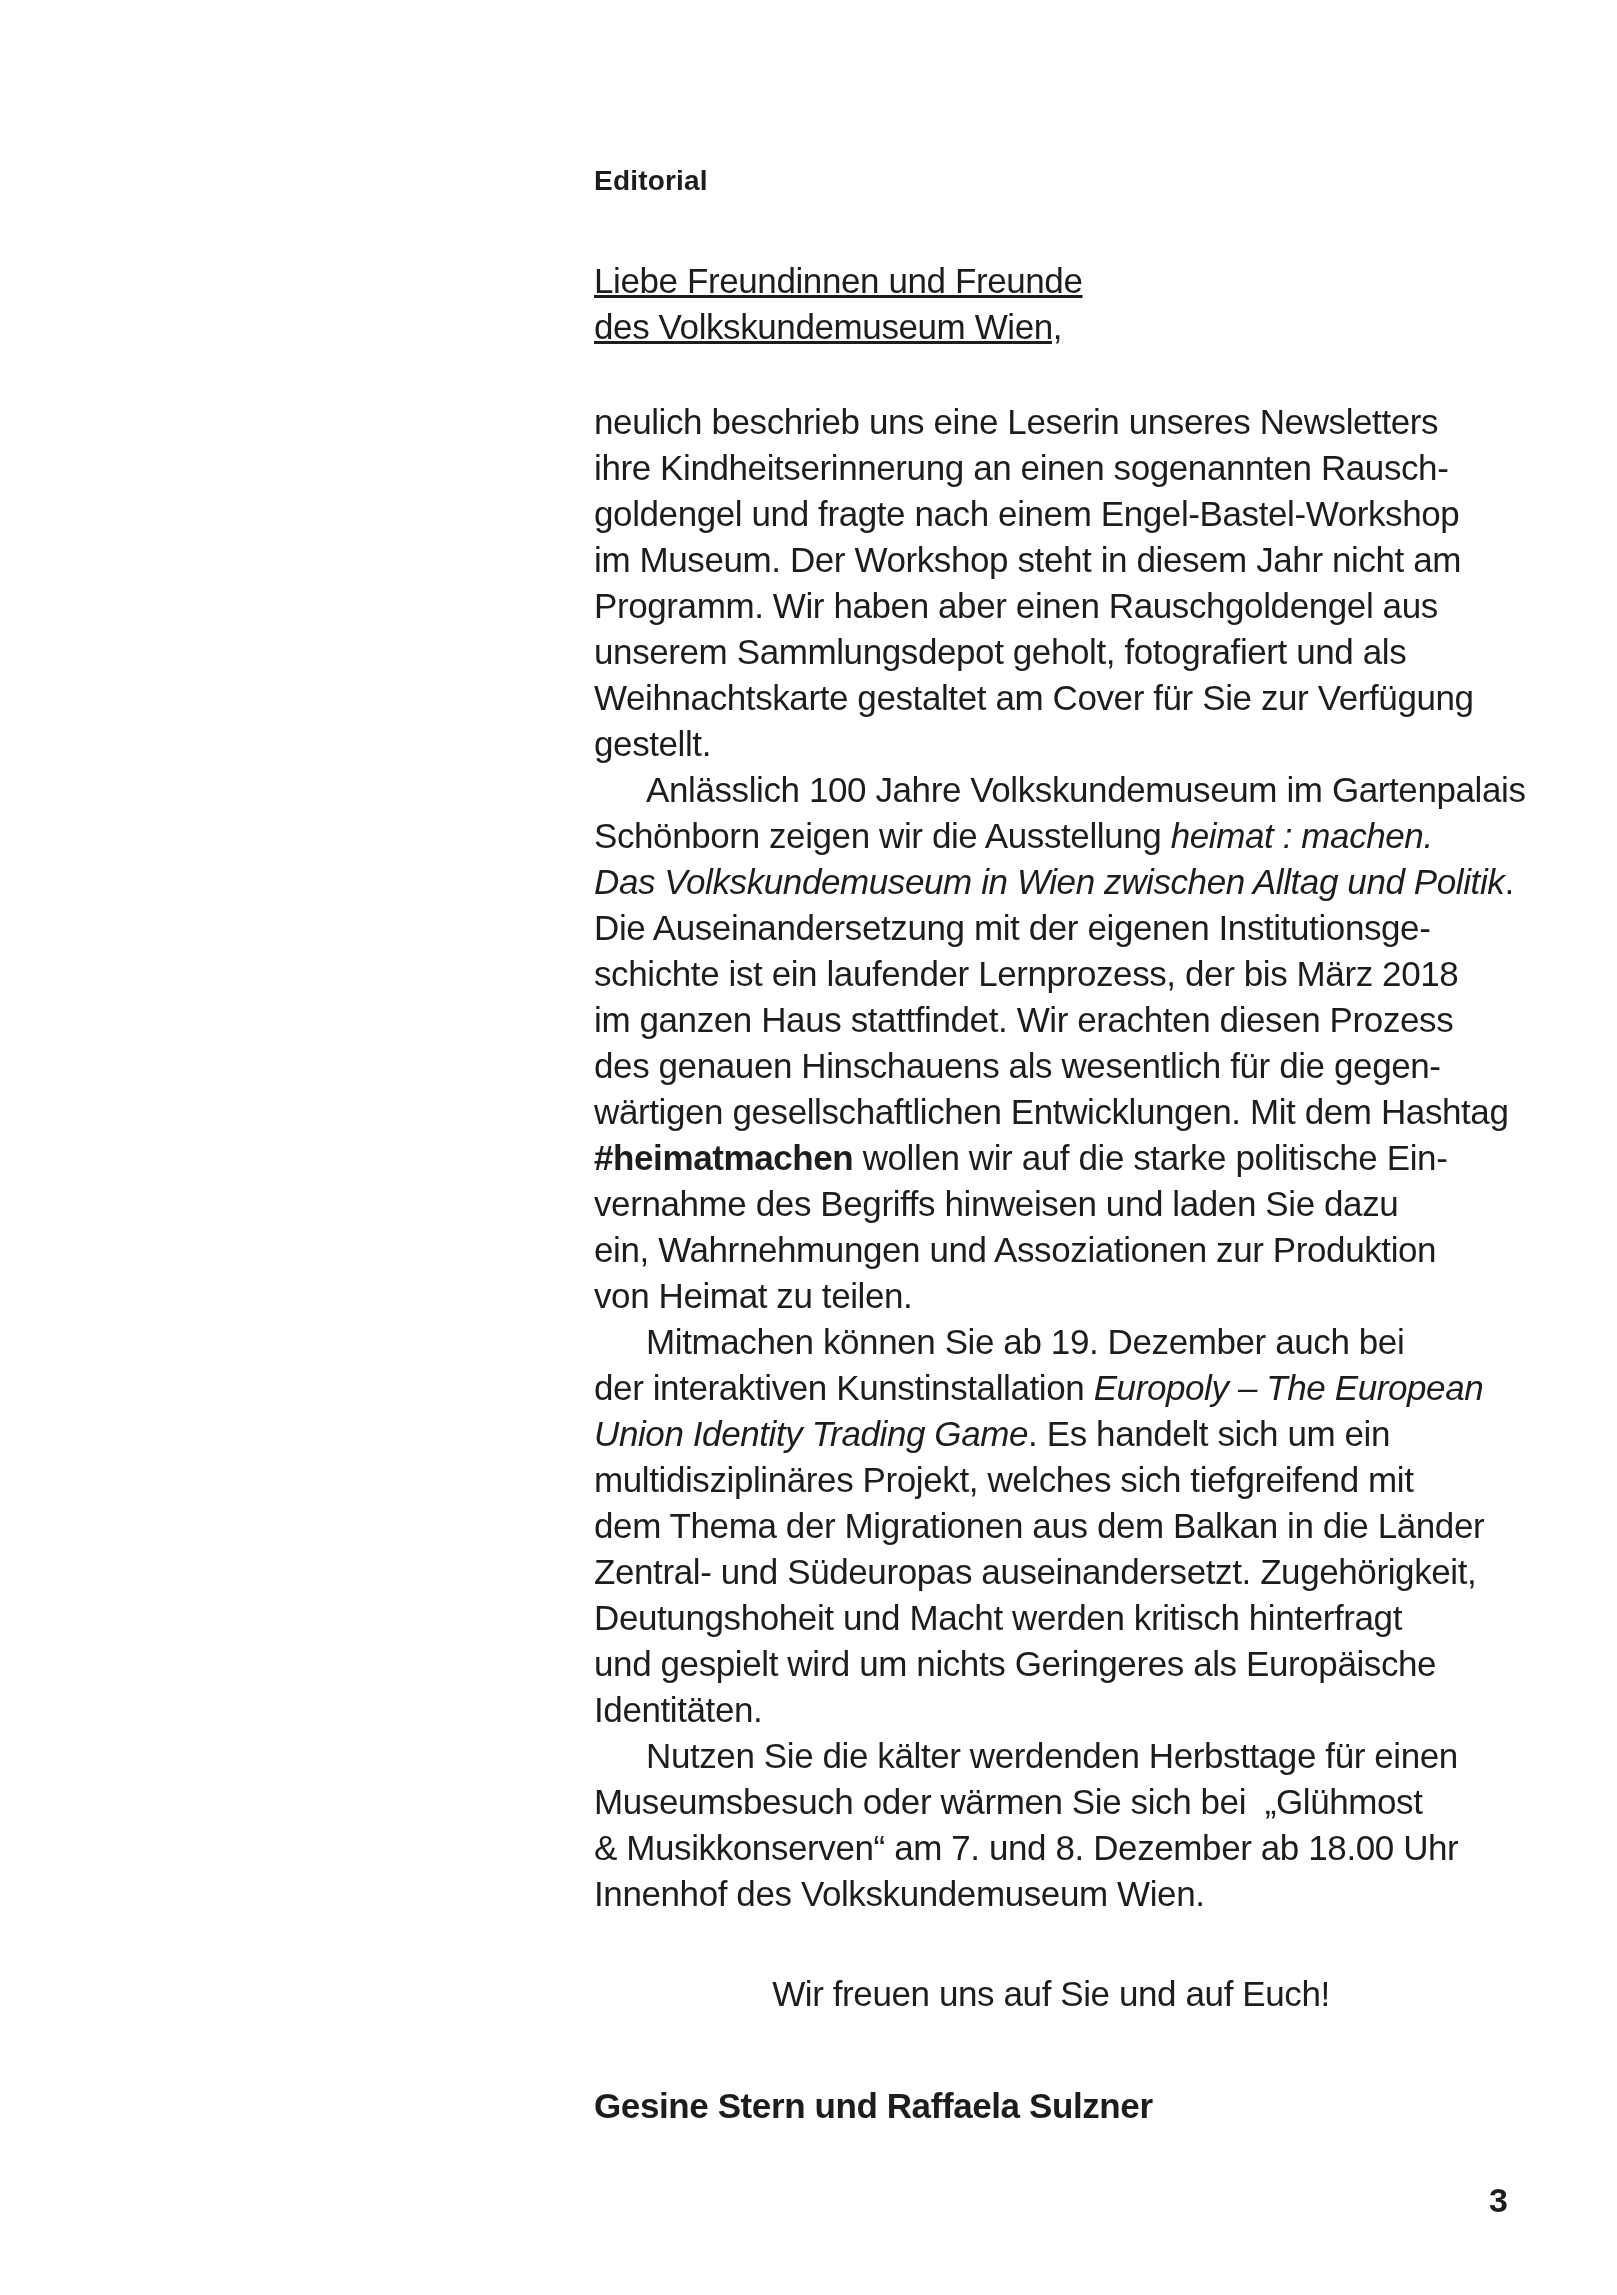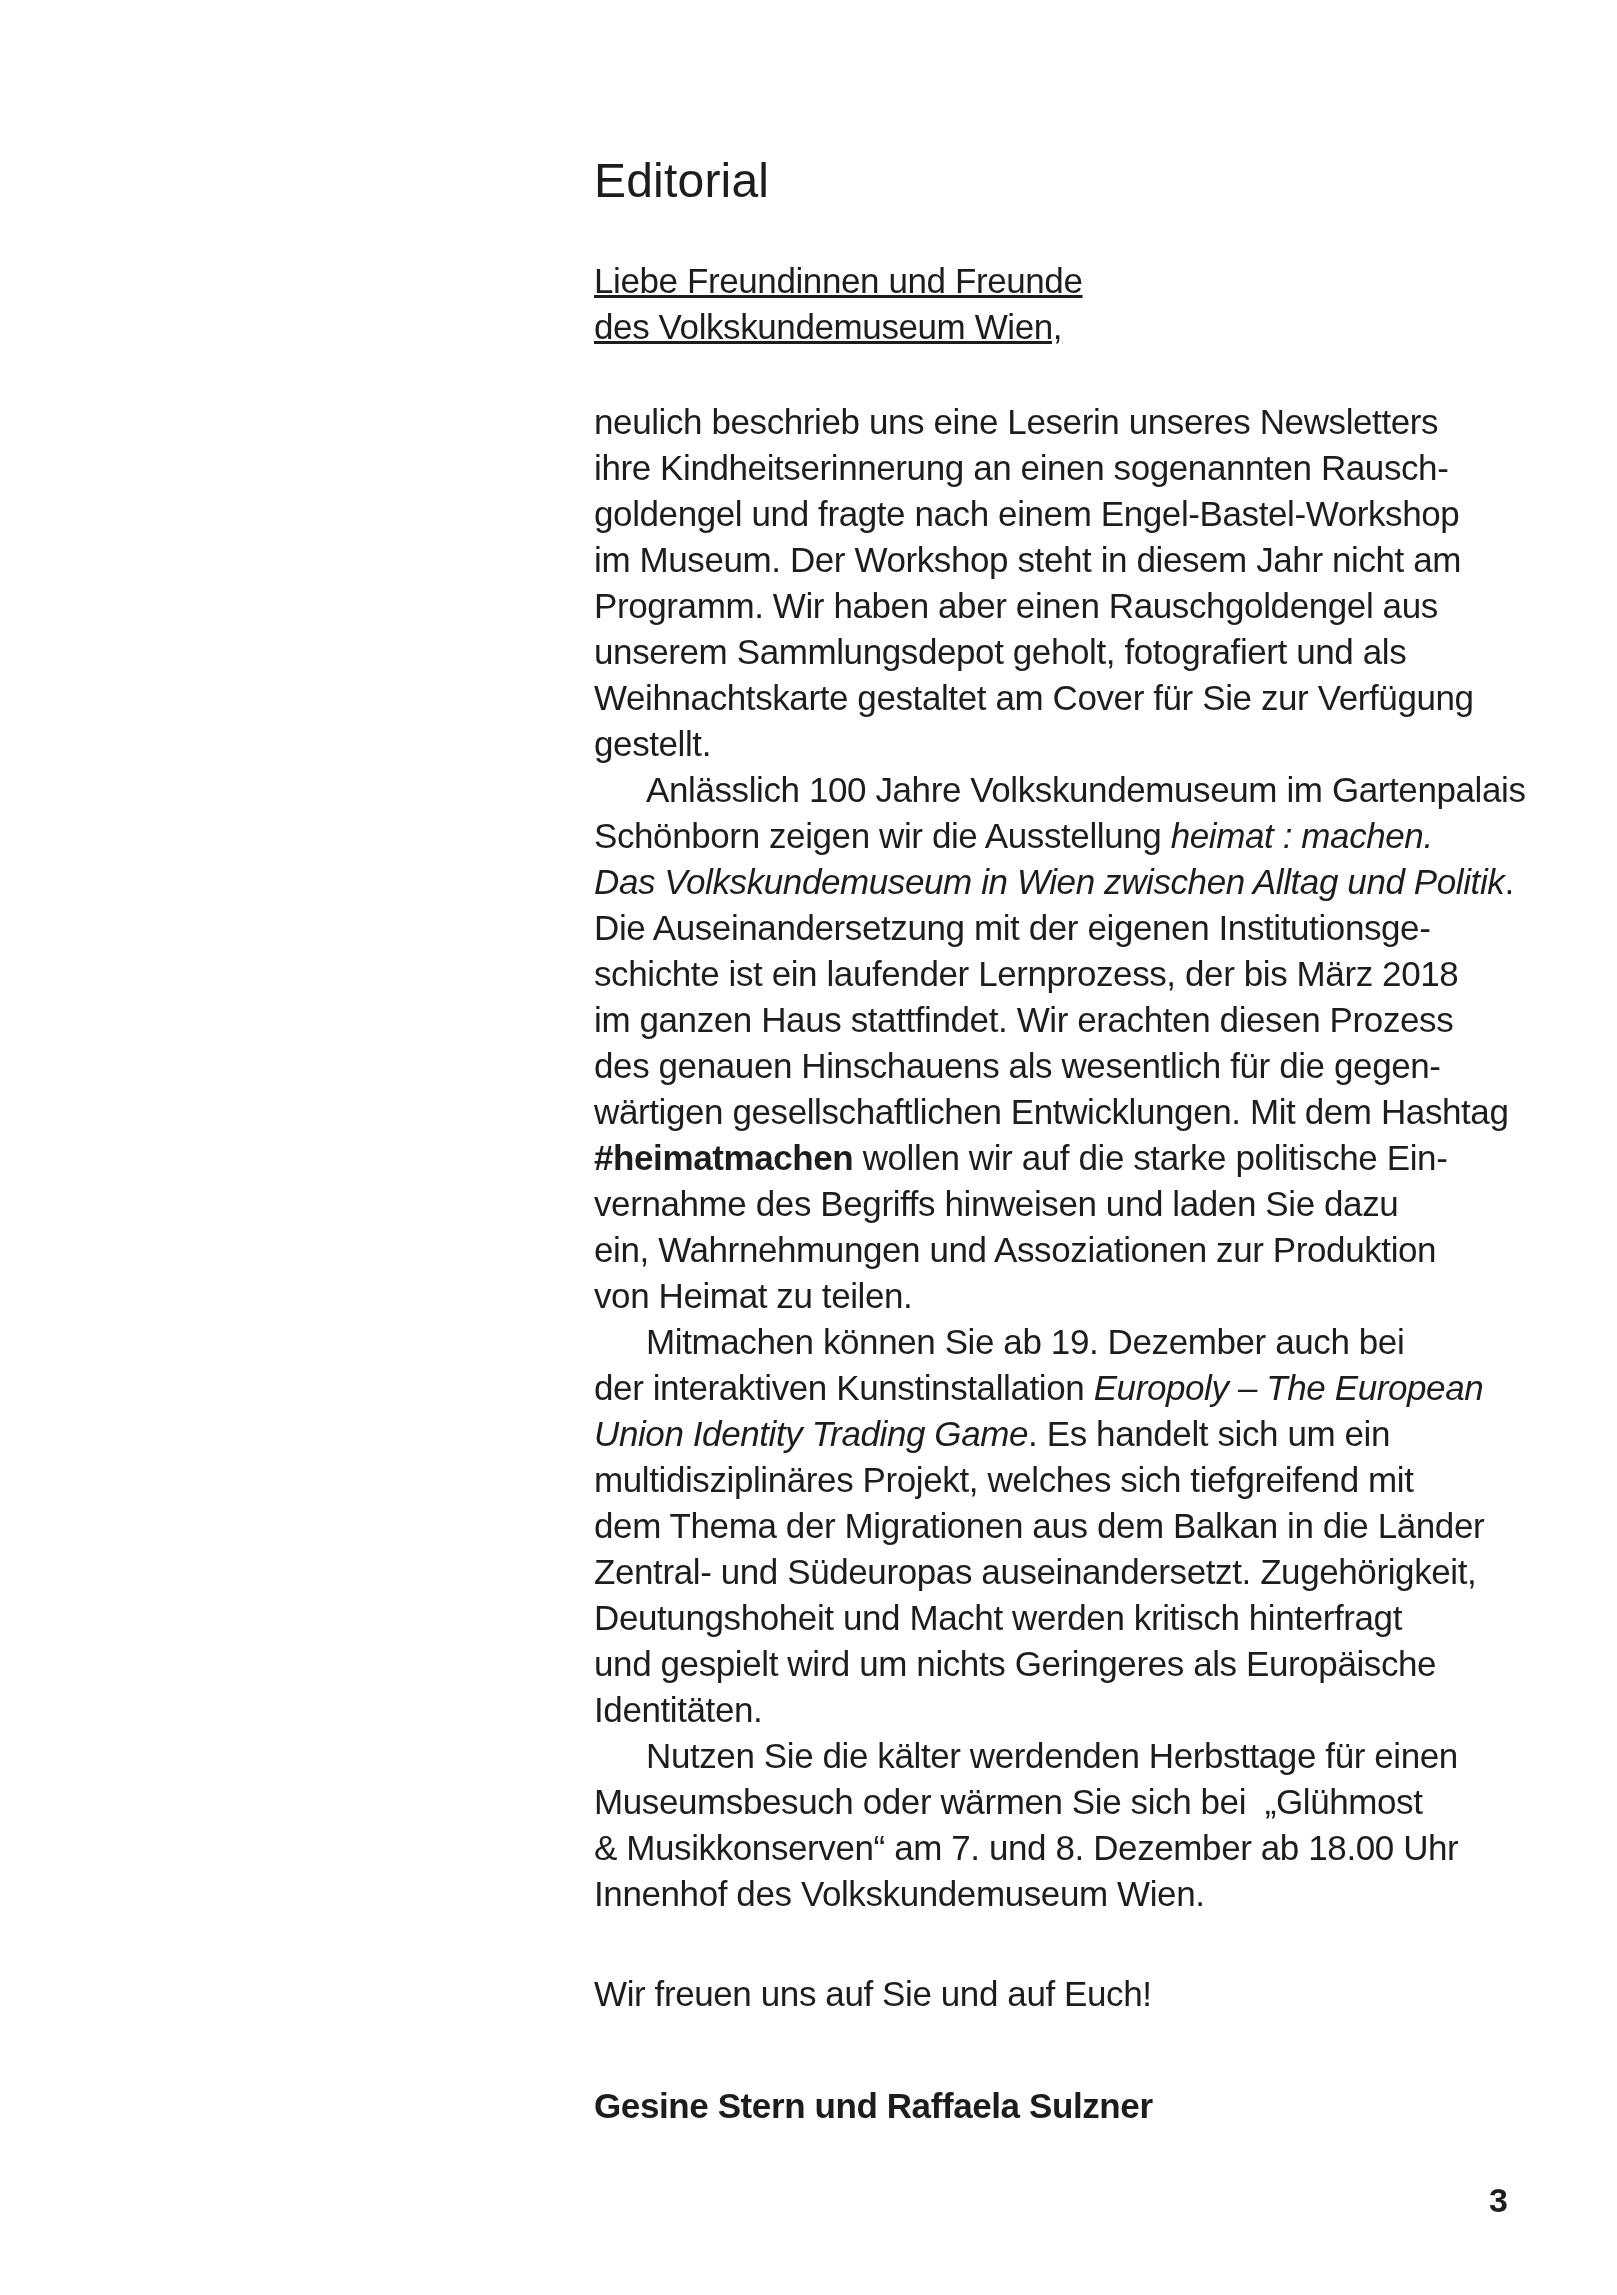--- a/index.html
+++ b/index.html
@@ -16,37 +16,37 @@
     overflow: hidden;
   }
   .content {
     position: absolute;
     left: 594px;
     top: 158px;
     width: 914px;
   }
   h1.page-title {
     margin: 0 0 55px 0;
-    font-size: 48px;
+    font-size: 28px;
     line-height: 45px;
-    font-weight: normal;
+    font-weight: bold;
     letter-spacing: 0.2px;
   }
   .section { margin: 0; padding: 0; }
   .salutation { margin-bottom: 49px; text-decoration: underline; }
   .line {
     font-size: 35px;
     line-height: 46px;
     letter-spacing: -0.4px;
     white-space: pre;
   }
   .line.indent { padding-left: 52px; }
   .it { font-style: italic; }
   .bd { font-weight: bold; }
-  .closing { margin-top: 54px; }
+  .closing { margin-top: 54px; text-align: center; }
   .signature { margin-top: 66px; }
   .signature .line { font-weight: bold; }
   .page-number {
     position: absolute;
     top: 2177px;
     left: 594px;
     width: 914px;
     text-align: right;
     font-size: 34px;
     line-height: 46px;

